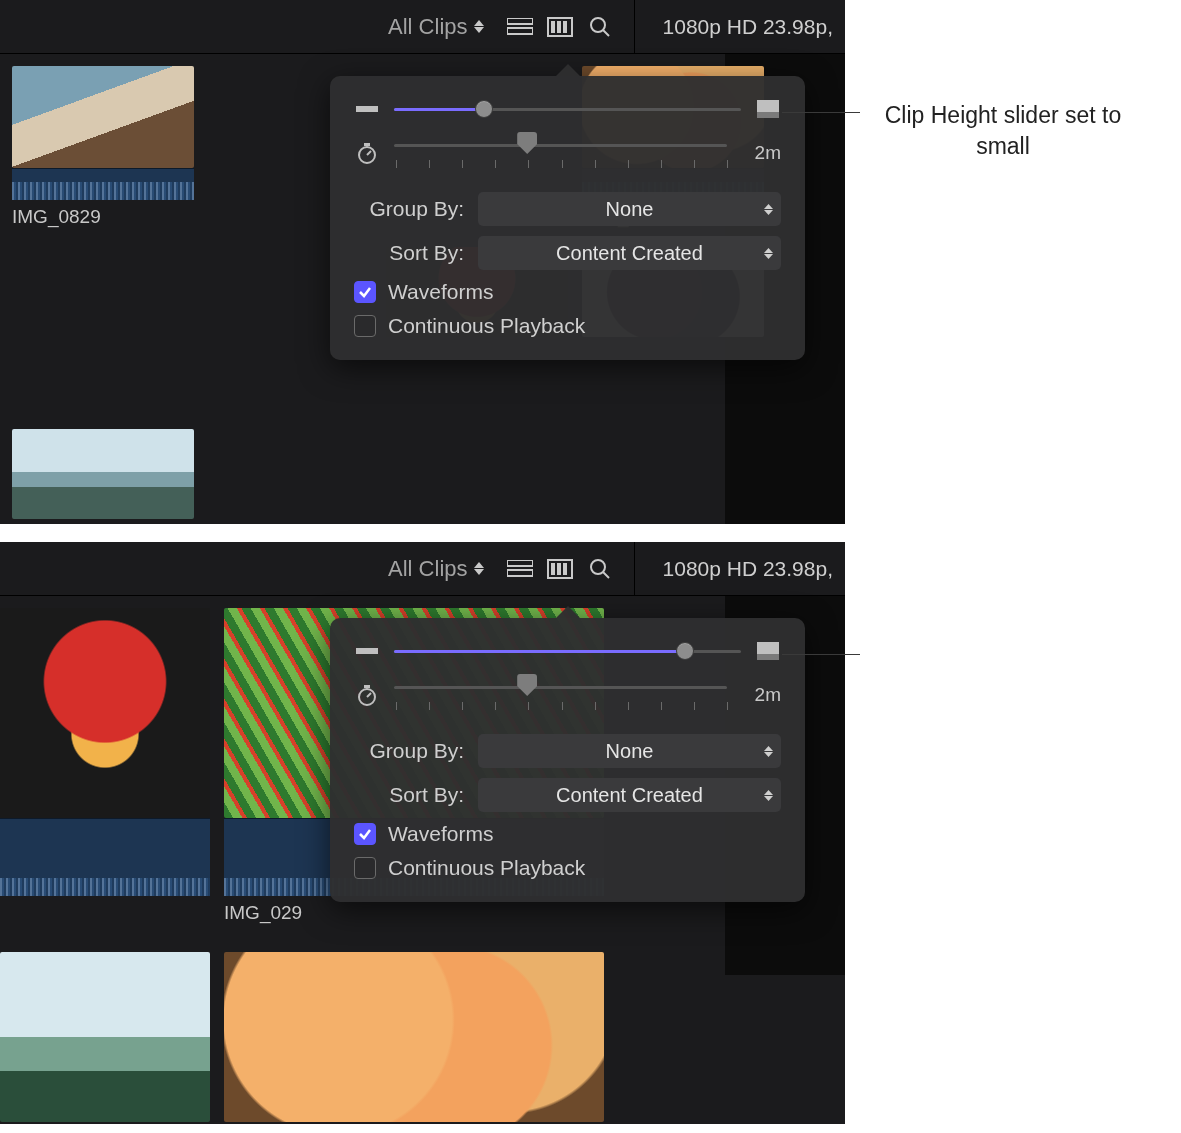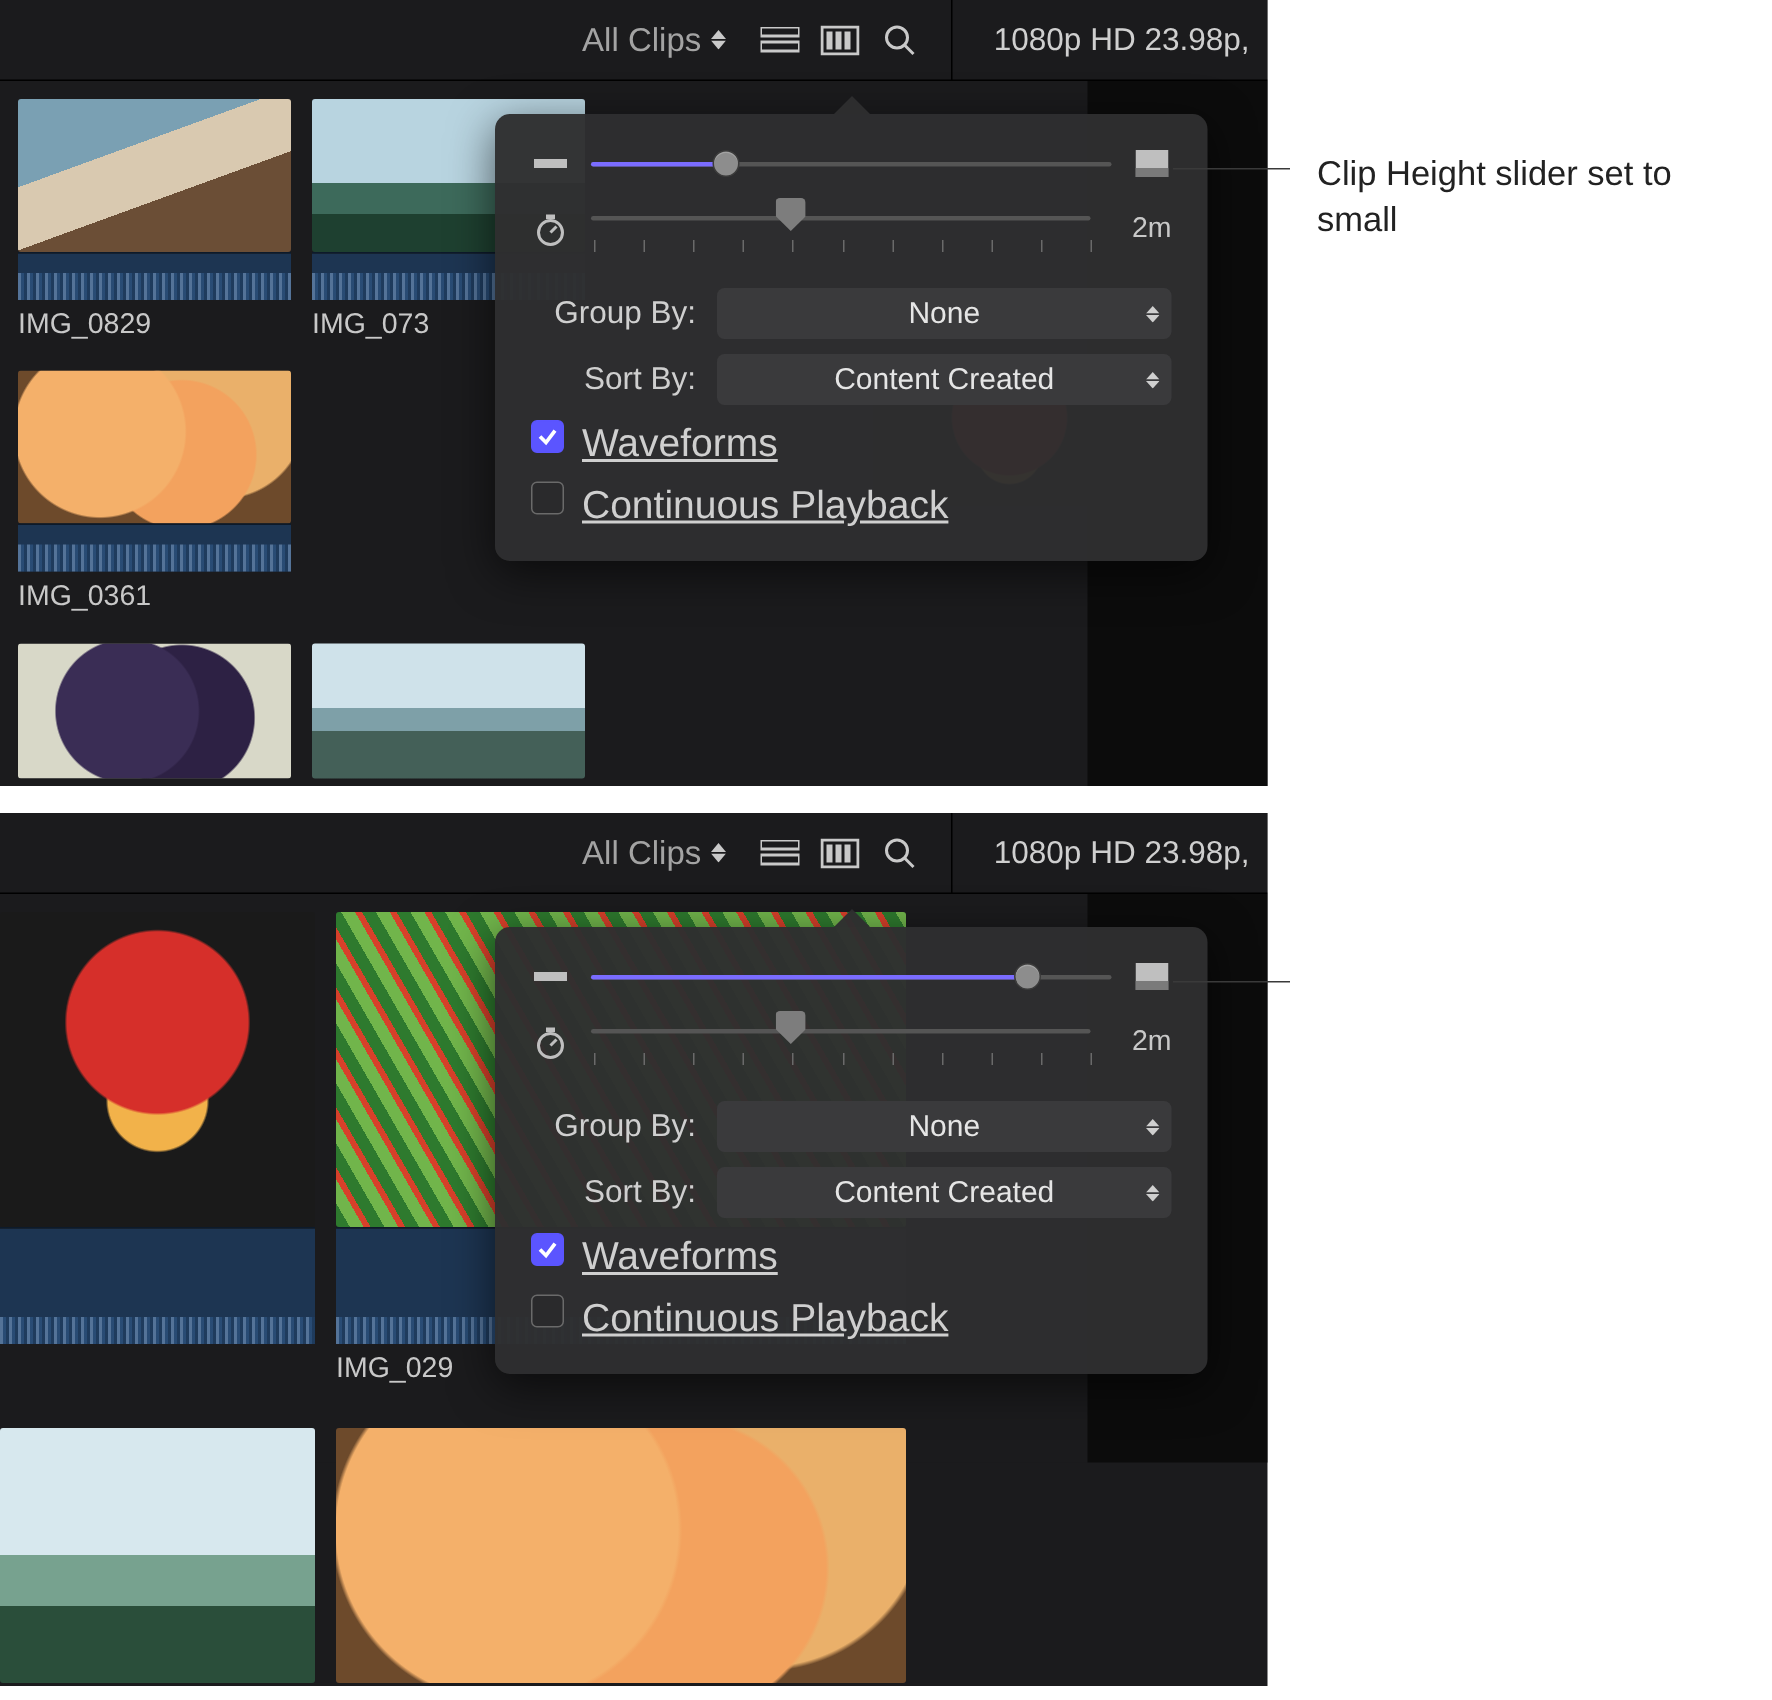--- a/index.html
+++ b/index.html
@@ -42,21 +42,21 @@
   .fill { position:absolute; top:8px; left:0; height:3px; background:#7a6cff; border-radius:2px;}
   .knob { position:absolute; top:0; width:18px; height:18px; background:#8d8d8d; border-radius:50%; border:1px solid #3b3b3b; box-shadow:inset 0 1px 0 rgba(255,255,255,.2);}
   .ticks { position:relative; height:10px; margin-top:6px; margin-left:2px;}
   .ticks span{ position:absolute; top:0; width:1px; height:8px; background:#6a6a6a;}
   .ptr { position:absolute; top:-4px; width:20px; height:22px; background:#7d7d7d; clip-path:polygon(0 0,100% 0,100% 55%,50% 100%,0 55%); border-radius:3px;}
   .label-right{ width:40px; text-align:right; font-size:19px; color:#c8c8c8;}
   .formrow { display:flex; align-items:center; gap:14px; margin:10px 0;}
   .formrow label { width:110px; text-align:right; font-size:21px; color:#cfcfcf;}
   .select { flex:1; height:34px; background:#3a3a3c; border-radius:5px; display:flex; align-items:center; justify-content:center; position:relative; font-size:20px; color:#e5e5e5;}
   .select .arrows{ position:absolute; right:8px; display:flex; flex-direction:column; gap:1px;}
-  .checkrow{ display:flex; align-items:flex-start; gap:12px; font-size:26px; color:#cfcfcf; margin:10px 0 4px 0;text-decoration:underline;}
+  .checkrow{ display:flex; align-items:center; gap:12px; font-size:21px; color:#cfcfcf; margin:10px 0 4px 0;}
   .chk{ width:22px;height:22px;border:1px solid #6a6a6a;border-radius:4px;display:flex;align-items:center;justify-content:center;background:#2a2a2c;}
   .chk.checked{ background:#5b55ff;border-color:#5b55ff;}
   .chk.checked svg{display:block;}
   .chk svg{display:none;}
   .mini-icon{ width:26px; display:flex; justify-content:center;}
 
   .callout { position:absolute; display:flex; align-items:flex-start; }
   .callout .line { height:1px; background:#3a3a3a; margin-top:12px;}
   .callout .text { font-size:23px; color:#222; line-height:1.35; margin-left:18px; max-width:250px;}
 </style>
@@ -103,25 +103,20 @@
       <div class="status">1080p HD 23.98p,</div>
     </div>
 
     <div class="browser" style="height:470px;">
       <div class="rightfade"></div>
 
       <div class="clip">
         <div class="thumb art-portrait" style="width:182px;height:102px;"></div>
         <div class="wave"></div>
         <div class="clipname">IMG_0829</div>
-      </div>
-      <div class="clip">
-        <div class="thumb art-mountains" style="width:182px;height:102px;"></div>
-        <div class="wave"></div>
-        <div class="clipname">IMG_073</div>
       </div>
       <div style="width:360px;height:162px;"></div>
 
       <div class="clip">
         <div class="thumb art-peaches" style="width:182px;height:102px;"></div>
         <div class="wave"></div>
         <div class="clipname">IMG_0361</div>
       </div>
       <div style="width:360px;height:162px;"></div>
 
@@ -220,21 +215,21 @@
             </span>
         <span>Waveforms</span>
       </div>
       <div class="checkrow">
         <span class="chk"></span>
         <span>Continuous Playback</span>
       </div>
     </div>
   </div>
 
-  <div class="callout" style="left:782px; top:100px;">
+  <div class="callout" style="left:782px; top:100px;text-align:center;">
     <div class="line" style="width:78px;"></div>
     <div class="text">Clip Height slider set to small</div>
   </div>
 </div>
 
 <div class="panel-pair" style="height:590px; margin-top:14px;">
   <div class="app" style="height:582px;">
     <div class="toolbar">
       <div class="allclips">
         <span>All Clips</span>

